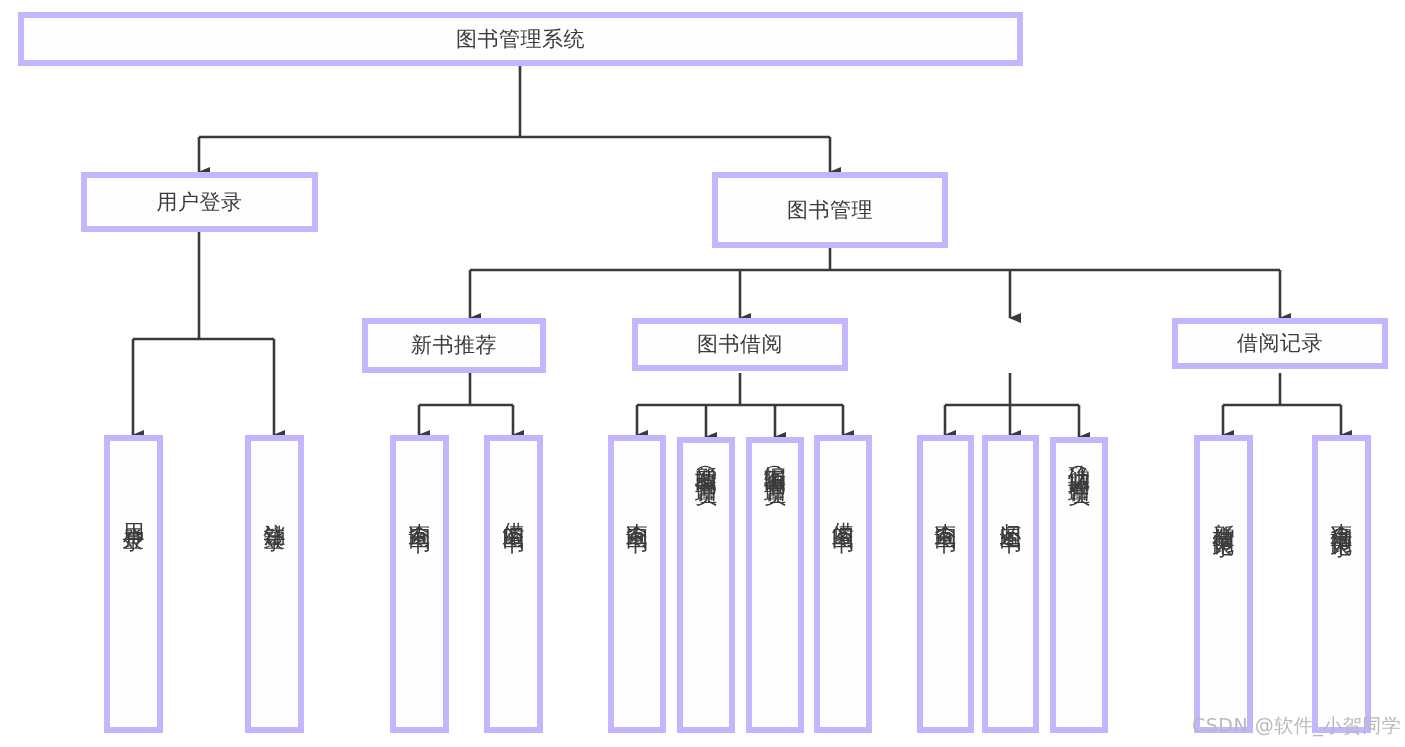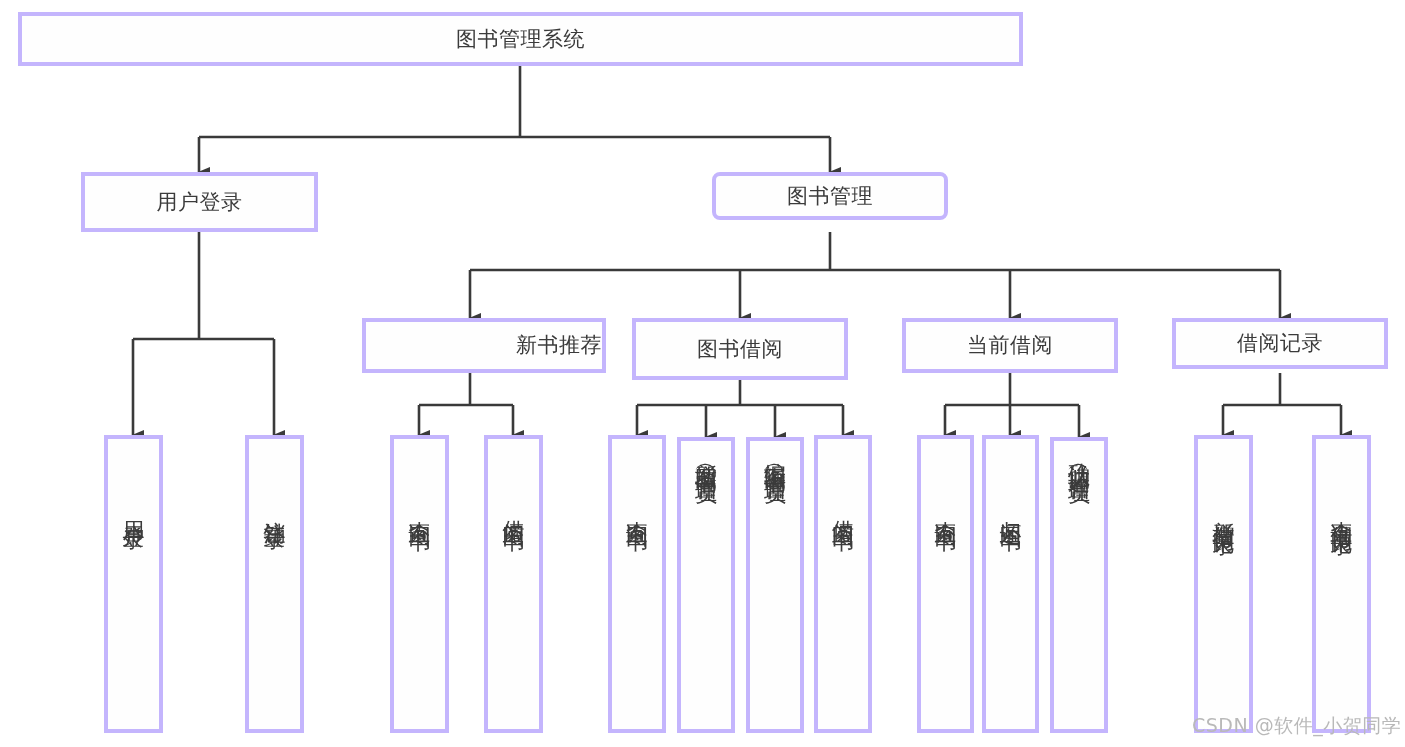--- a/index.html
+++ b/index.html
@@ -20,21 +20,21 @@
   #diagram-svg {
     position: absolute;
     left: 0;
     top: 0;
     width: 1405px;
     height: 747px;
   }
   .node-box {
     position: absolute;
     box-sizing: border-box;
-    border: 4px solid #c4b5fd;
+    border: 6px solid #c4b5fd;
     background: #fefefe;
     display: flex;
     align-items: center;
     justify-content: center;
     color: #3b3b3b;
   }
   .node-label {
     font-size: 21px;
     line-height: 1.15;
     letter-spacing: 0.5px;
@@ -138,32 +138,29 @@
     </g>
   </svg>
 
   <div class="node-box" style="left:18px; top:12px; width:1005px; height:54px;">
     <span class="node-label">图书管理系统</span>
   </div>
 
   <div class="node-box" style="left:81px; top:172px; width:237px; height:60px;">
     <span class="node-label">用户登录</span>
   </div>
-  <div class="node-box" style="left:712px; top:172px; width:236px; height:48px;border-radius:8px;">
+  <div class="node-box" style="left:712px; top:172px; width:236px; height:76px;">
     <span class="node-label">图书管理</span>
   </div>
 
-  <div class="node-box" style="left:362px; top:318px; width:244px; height:55px;justify-content:flex-end;">
+  <div class="node-box" style="left:362px; top:318px; width:184px; height:55px;">
     <span class="node-label">新书推荐</span>
   </div>
-  <div class="node-box" style="left:632px; top:318px; width:216px; height:62px;">
+  <div class="node-box" style="left:632px; top:318px; width:216px; height:53px;">
     <span class="node-label">图书借阅</span>
-  </div>
-  <div class="node-box" style="left:902px; top:318px; width:216px; height:55px;">
-    <span class="node-label">当前借阅</span>
   </div>
   <div class="node-box" style="left:1172px; top:318px; width:216px; height:51px;">
     <span class="node-label">借阅记录</span>
   </div>
 
   <div class="node-box vertical mid" style="left:104px; top:435px; width:59px; height:298px;">
     <span class="node-label">用户登录</span>
   </div>
   <div class="node-box vertical mid" style="left:245px; top:435px; width:59px; height:298px;">
     <span class="node-label">注销登录</span>

